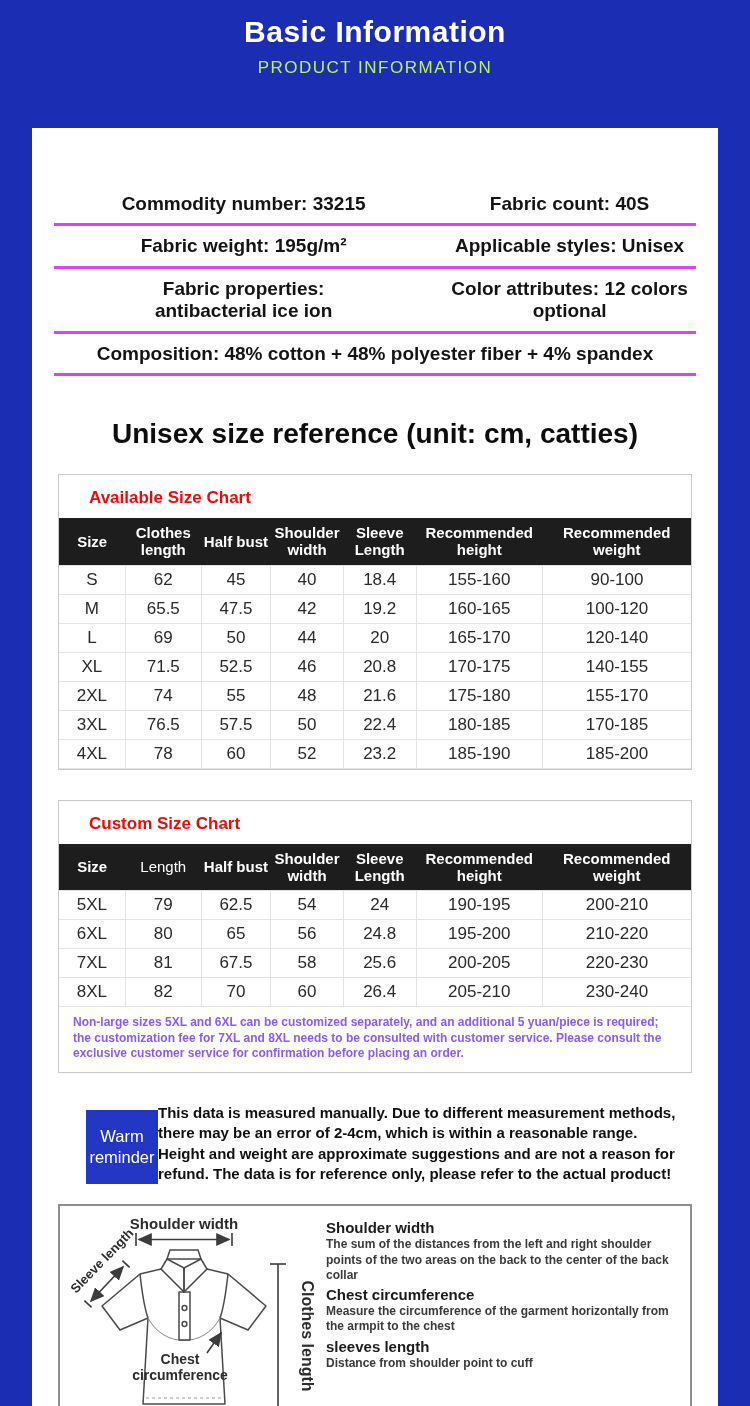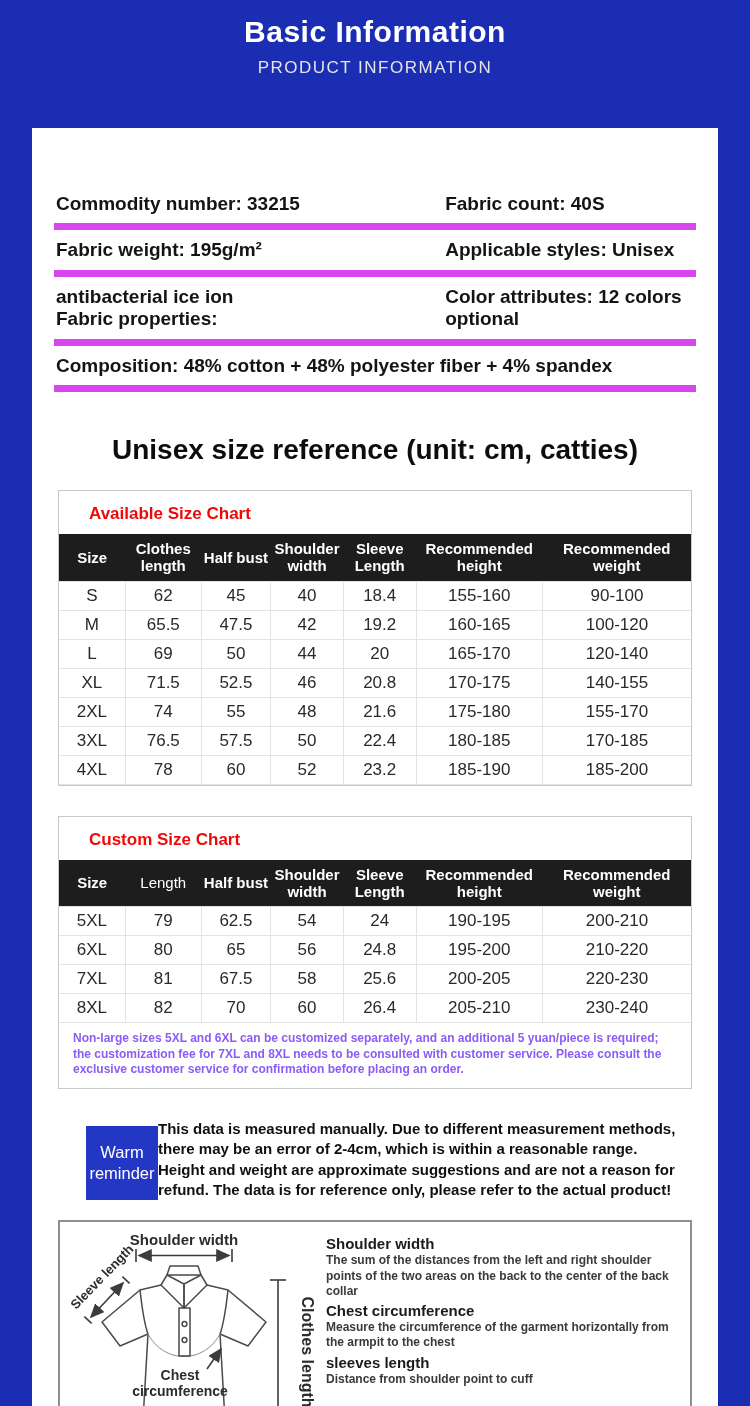--- a/index.html
+++ b/index.html
@@ -9,32 +9,33 @@
     background:#1b2eb3;
     font-family:"Liberation Sans", sans-serif;
     overflow:hidden;
   }
   
   .page-header { height:128px; text-align:center; padding-top:15px; }
   .page-header .title {
     color:#ffffff; font-size:30px; font-weight:bold; letter-spacing:.5px;
   }
   .page-header .subtitle {
-    color:#e5e5e5; font-size:17px; letter-spacing:1.5px; margin-top:9px;
+    color:#bef264; font-size:17px; letter-spacing:1.5px; margin-top:9px;
   }
   
   .card {
     width:686px; height:1278px; margin:0 auto; background:#ffffff;
     padding:56px 22px 0; overflow:hidden;
   }
   
   .spec-row {
-    display:flex; border-bottom:7px solid #d946ef;
+    display:flex; border-bottom:3px solid #d946ef;
     padding:9px 2px 8px; font-weight:bold; font-size:19px; color:#141414;
     line-height:1.18;
+    text-align:center;
   }
   .spec-left  { width:61%; padding-right:14px; }
   .spec-right { width:39%; }
   .spec-full  { width:100%; }
   
   .size-title {
     text-align:center; font-size:28px; font-weight:bold; color:#0d0d0d;
     margin:42px 0 24px;
   }
   
@@ -96,22 +97,22 @@
     <div class="spec-row">
       <div class="spec-left">Commodity number: 33215</div>
       <div class="spec-right">Fabric count: 40S</div>
     </div>
     <div class="spec-row">
       <div class="spec-left">Fabric weight: 195g/m²</div>
       <div class="spec-right">Applicable styles: Unisex</div>
     </div>
     <div class="spec-row">
       <div class="spec-left">
+        <div>Fabric properties:</div>
         <div>antibacterial ice ion</div>
-        <div>Fabric properties:</div>
       </div>
       <div class="spec-right">Color attributes: 12 colors optional</div>
     </div>
     <div class="spec-row">
       <div class="spec-full">Composition: 48% cotton + 48% polyester fiber + 4% spandex</div>
     </div>
   </section>
 
   <h2 class="size-title">Unisex size reference (unit: cm, catties)</h2>
 

